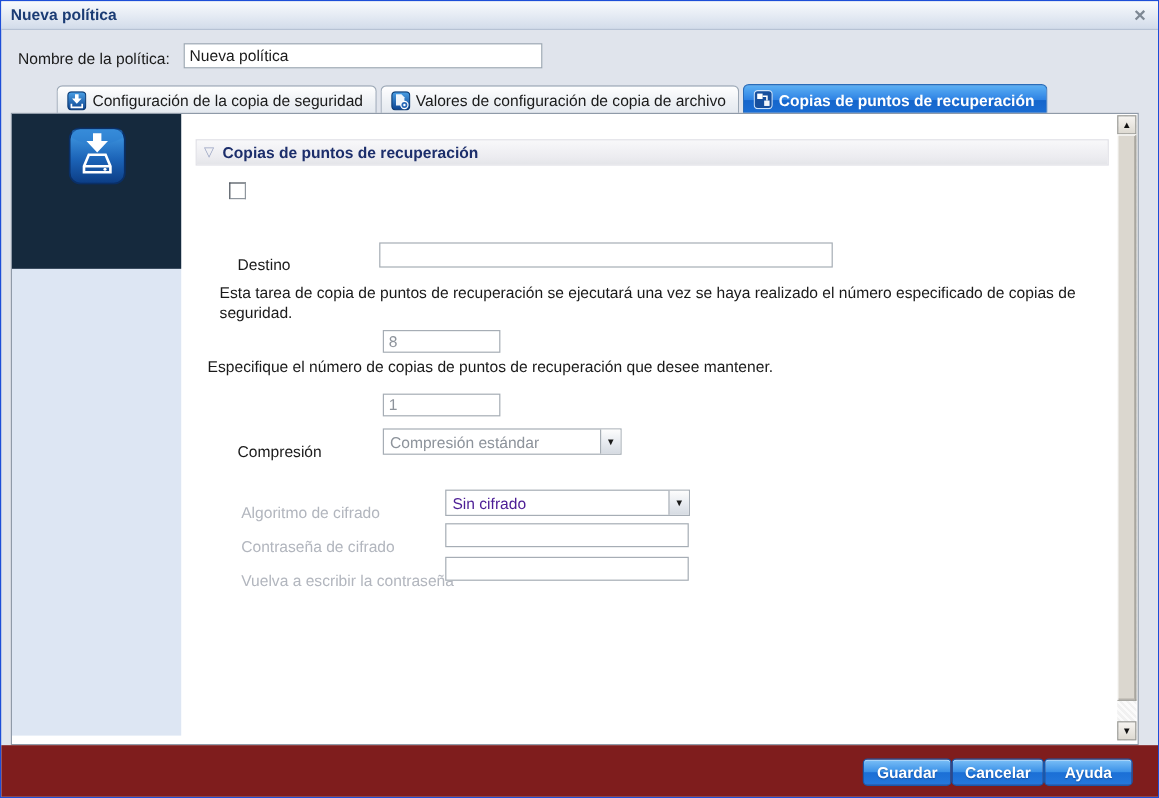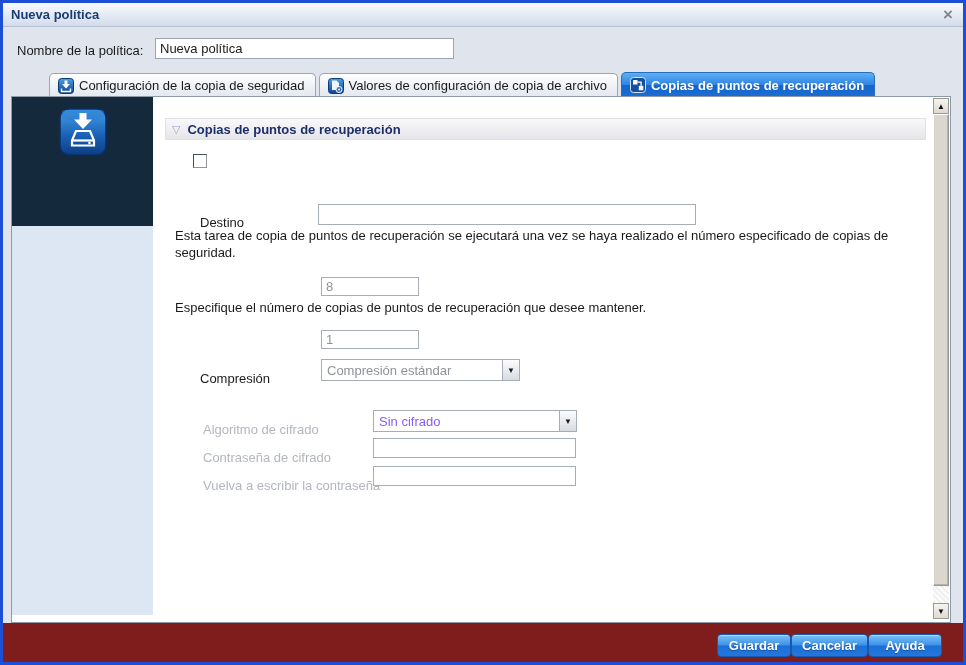--- a/index.html
+++ b/index.html
@@ -1,19 +1,19 @@
 <!DOCTYPE html>
 <html><head>
 <meta charset="utf-8">
 <style>
   html,body{margin:0;padding:0;background:#fff;}
   *{box-sizing:border-box;}
   .dialog{
     position:relative;width:966px;height:665px;
-    background:#e0e4ec;border:3px solid #1d4ed8;
+    background:#e0e4ec;border:1px solid #1d4ed8;
     font-family:"Liberation Sans",sans-serif;font-size:13px;color:#1a1a1a;
     overflow:hidden;
   }
   
   .titlebar{
     position:absolute;left:0;top:0;width:100%;height:24px;
     background:linear-gradient(180deg,#f8fafd 0%,#e4eaf3 55%,#d2dcea 100%);
     border-bottom:1px solid #b6c2d4;
   }
   .titlebar .title{position:absolute;left:8px;top:4px;font-weight:bold;color:#1b3c74;font-size:13px;}
@@ -75,21 +75,21 @@
     border:1px solid #a6adb5;background:#fff;font:13px "Liberation Sans",sans-serif;
     padding:1px 4px;color:#1a1a1a;position:absolute;
   }
   .txt.dim{color:#8d939b;}
   .sel{
     position:absolute;height:22px;border:1px solid #a6adb5;background:#fff;
     display:flex;align-items:center;
   }
   .sel .sel-text{flex:1;padding:0 5px;white-space:nowrap;overflow:hidden;}
   .sel .sel-text.dim{color:#8d939b;}
-  .sel .sel-text.dark{color:#8b5cf6;}
+  .sel .sel-text.dark{color:#4c1d95;}
   .sel-btn{
     width:17px;height:100%;border-left:1px solid #a6adb5;
     background:linear-gradient(180deg,#fdfdfd 0%,#e9ecf1 50%,#d6dbe2 100%);
     display:flex;align-items:center;justify-content:center;font-size:8px;color:#1a1a1a;
   }
   
   .vscroll{position:absolute;right:1px;top:1px;width:16px;height:521px;
     background:repeating-linear-gradient(45deg,#f1f1f1 0 2px,#fbfbfb 2px 4px);}
   .sc-btn{
     position:absolute;left:0;width:16px;height:16px;
@@ -202,21 +202,21 @@
     <div class="section-header">
       <span class="collapse-tri">▽</span>
       <span class="section-title">Copias de puntos de recuperación</span>
     </div>
 
     <span class="checkbox"></span>
 
     <span class="flabel" style="left:188px;top:110px;">Destino</span>
     <input class="txt" type="text" style="left: 306px; top: 107px; width: 378px; height: 21px;" value="">
 
-    <p class="para" style="left:163px;top:130px;margin:0;">Esta tarea de copia de puntos de recuperación se ejecutará una vez se haya realizado el número especificado de copias de seguridad.</p>
+    <p class="para" style="left:163px;top:130px;margin:10px;">Esta tarea de copia de puntos de recuperación se ejecutará una vez se haya realizado el número especificado de copias de seguridad.</p>
     <input class="txt dim" type="text" style="left: 309px; top: 180px; width: 98px; height: 19px;" value="8">
 
     <p class="para" style="left:163px;top:202px;margin:0;">Especifique el número de copias de puntos de recuperación que desee mantener.</p>
     <input class="txt dim" type="text" style="left: 309px; top: 233px; width: 98px; height: 19px;" value="1">
 
     <span class="flabel" style="left:188px;top:266px;">Compresión</span>
     <div class="sel" style="left:309px;top:262px;width:199px;">
       <span class="sel-text dim">Compresión estándar</span>
       <span class="sel-btn">▼</span>
     </div>

